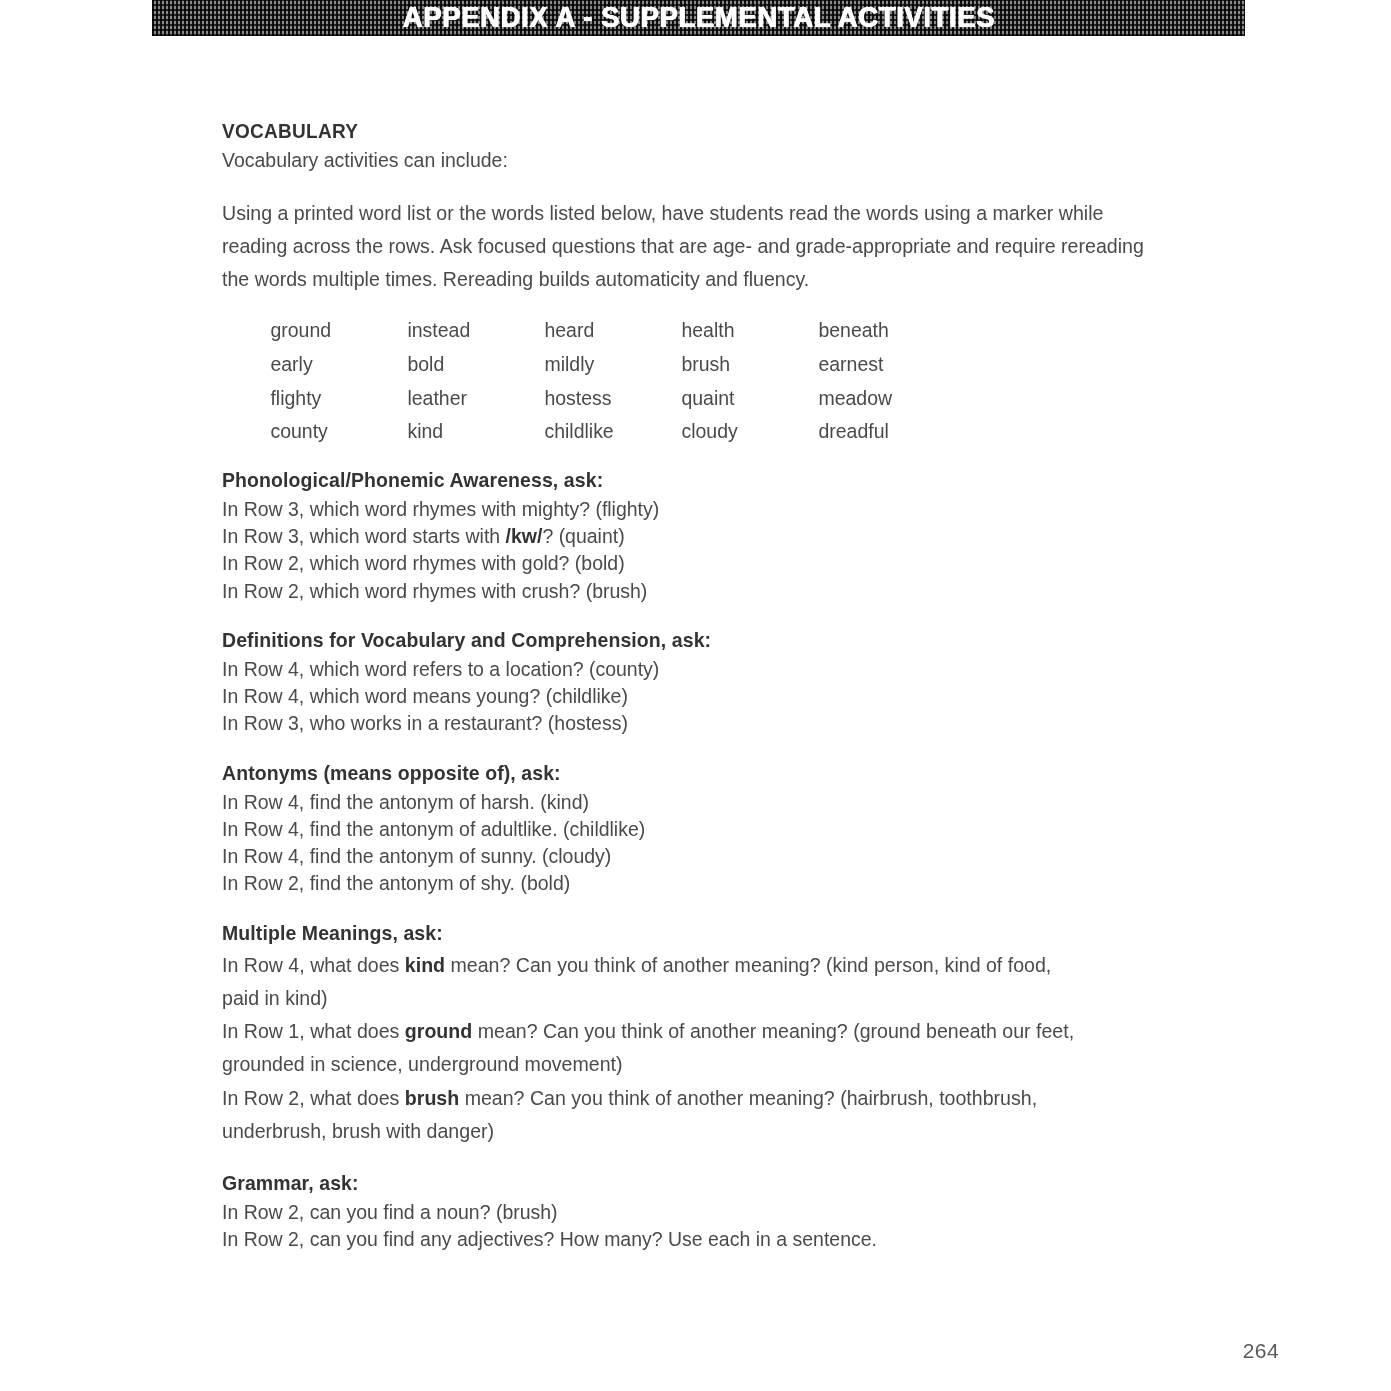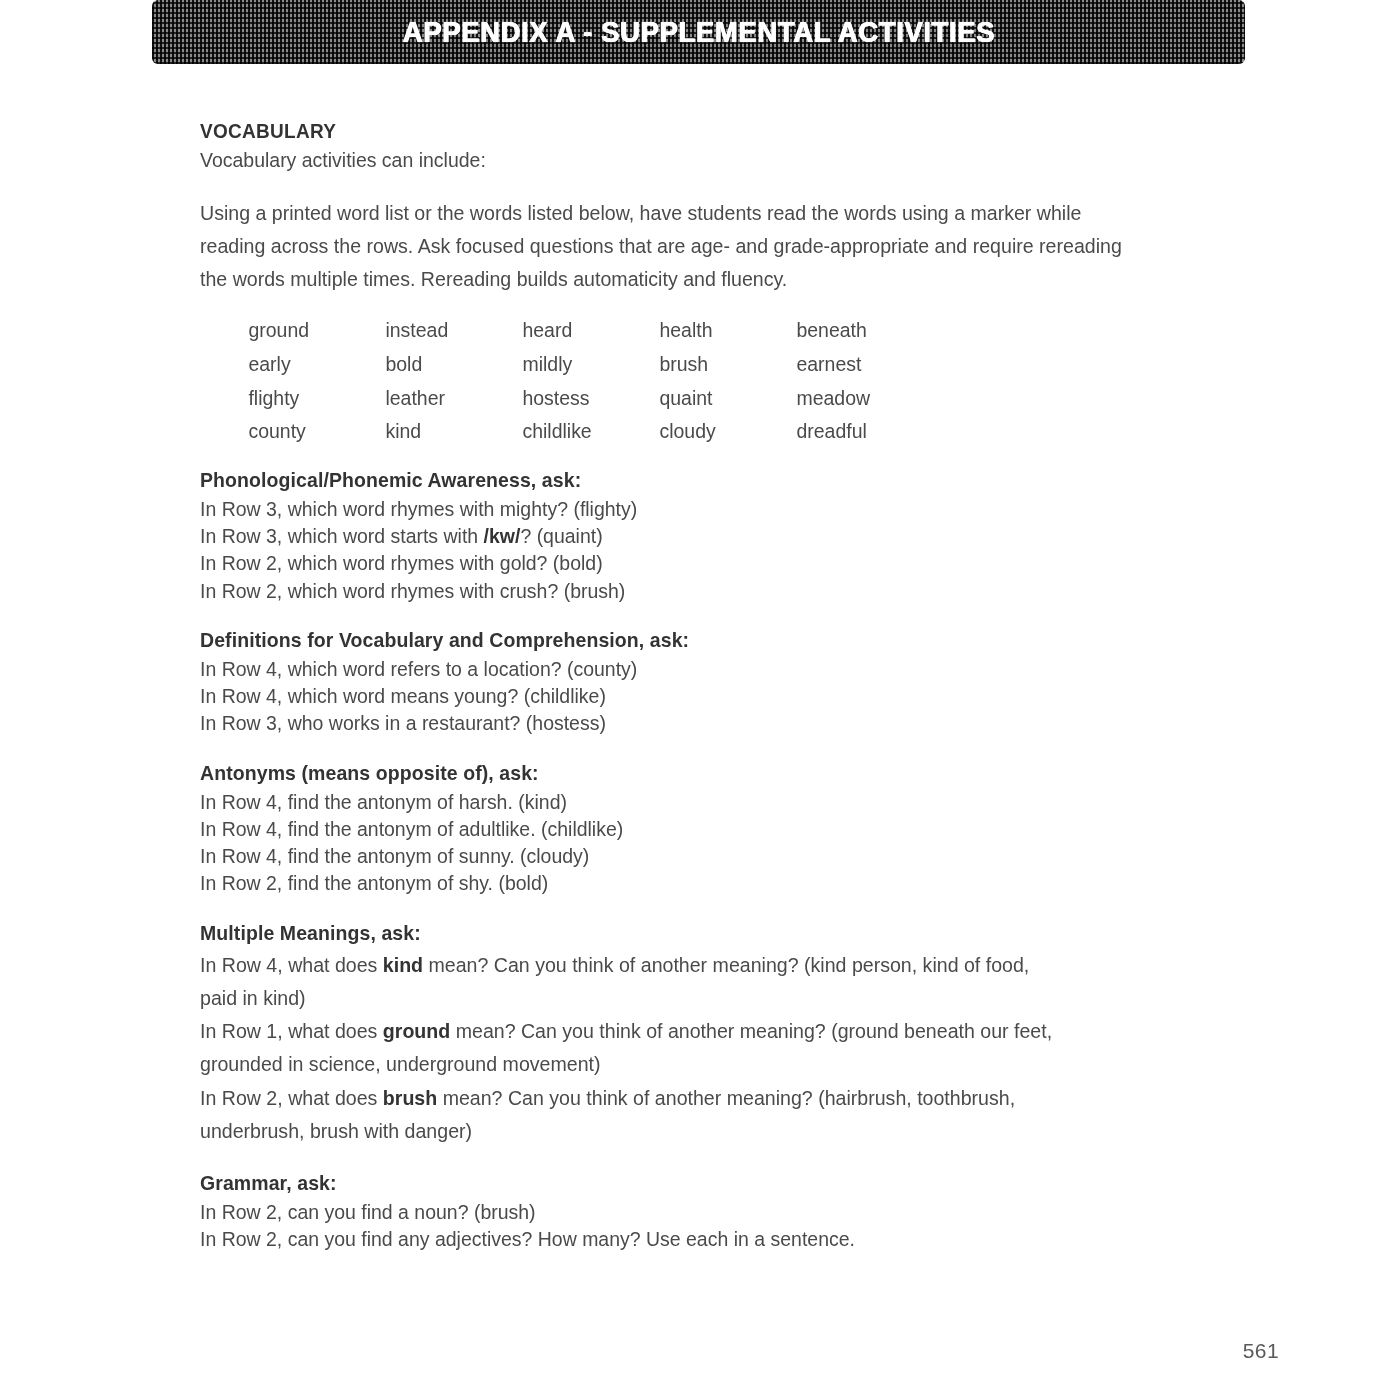--- a/index.html
+++ b/index.html
@@ -15,55 +15,53 @@
     color: #3b3b3b;
     overflow: hidden;
   }
 
   
   .header-band {
     position: absolute;
     left: 152px;
     top: 0;
     width: 1093px;
-    height: 64px;
+    height: 36px;
     background-color: #8a8a8a;
     background-image:
       repeating-linear-gradient(90deg,
         rgba(0,0,0,0.88) 0px, rgba(0,0,0,0.88) 2px,
         rgba(255,255,255,0.55) 2px, rgba(255,255,255,0.55) 4px),
       repeating-linear-gradient(0deg,
         rgba(0,0,0,0.75) 0px, rgba(0,0,0,0.75) 2px,
         rgba(255,255,255,0.25) 2px, rgba(255,255,255,0.25) 5px);
     background-blend-mode: multiply;
     display: flex;
-    align-items: center;
     justify-content: center;
     overflow: hidden;
-    border-radius: 6px;
   }
   .header-title {
     color: #ffffff;
     font-family: "Liberation Sans Narrow", "Liberation Sans", sans-serif;
     font-size: 30px;
     font-weight: bold;
     letter-spacing: 0.6px;
     transform: scaleX(0.92);
     transform-origin: center;
     white-space: nowrap;
     text-shadow:
        0 0 1px #ffffff,
        0.5px 0 0 #ffffff,
       -0.5px 0 0 #ffffff;
   }
 
   
   .page {
     position: absolute;
-    left: 200px;
+    left: 222px;
     top: 118px;
     width: 940px;
   }
 
   .sec-title {
     font-size: 20.5px;
     font-weight: bold;
     letter-spacing: 0.1px;
     color: #333333;
     transform: scaleX(0.95);
@@ -234,13 +232,13 @@
   <div class="para narrow"><span>In Row 2, what does </span><span class="b">brush</span><span> mean? Can you think of another meaning? (hairbrush, toothbrush, underbrush, brush with danger)</span></div>
 
   <div class="gap-md"></div>
 
   <div class="sec-title">Grammar, ask:</div>
   <div class="line">In Row 2, can you find a noun? (brush)</div>
   <div class="line">In Row 2, can you find any adjectives? How many? Use each in a sentence.</div>
 
 </div>
 
-<div class="page-number">561</div>
+<div class="page-number">264</div>
 
 </body></html>

